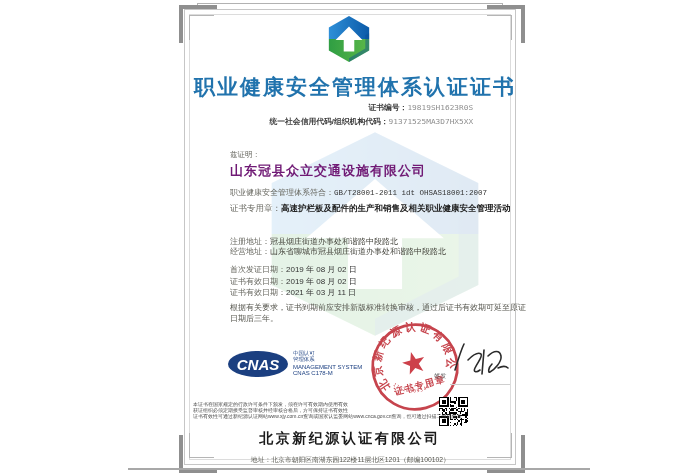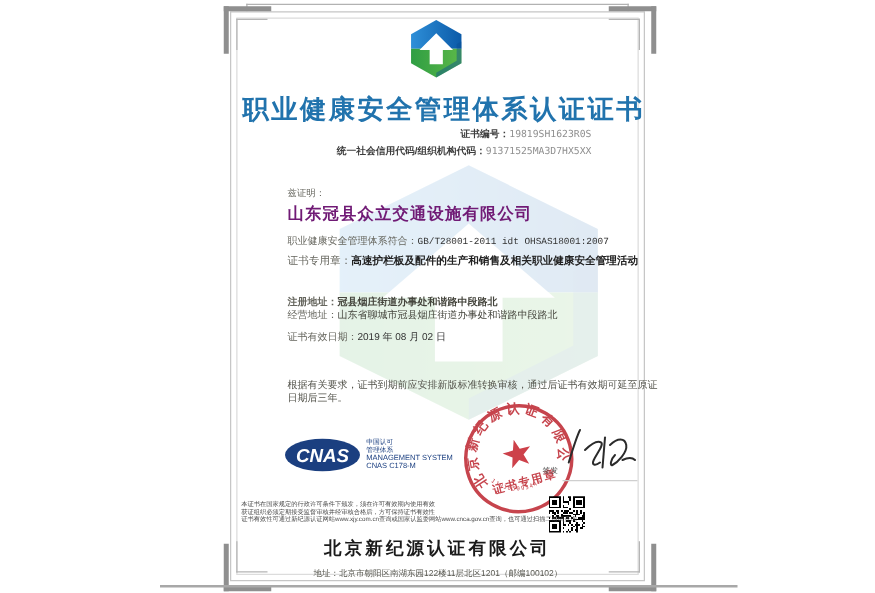--- a/index.html
+++ b/index.html
@@ -40,21 +40,21 @@
   .certno-block .val{color:#8f8f8f;font-family:"DejaVu Sans Mono",monospace;}
 
   
   .col{left:230px;width:282px;color:#44443c;}
   .intro{top:150px;font-size:7.5px;color:#66665e;}
   .company{top:162px;font-size:13px;font-weight:bold;color:#701a75;letter-spacing:1px;}
   .standard{top:187px;font-size:8px;color:#66665e;}
   .standard .val{color:#333;font-family:Liberation Mono, monospace;font-size:7.5px;}
   .scope{top:203px;font-size:8.5px;line-height:11.5px;color:#66665e;}
   .scope .val{font-weight:bold;color:#222;}
-  .addr1{top:236px;font-size:8px;font-weight:bold;}
+  .addr1{top:236px;font-size:8px;}
   .addr2{top:246px;font-size:8px;}
   .addr1 .lbl,.addr2 .lbl,.dates .lbl{color:#66665e;}
   .addr1 .val,.addr2 .val{color:#44443c;}
   .dates{top:264px;font-size:8px;line-height:11.5px;}
   .dates .val{color:#333;}
   .note{top:302px;width:300px;font-size:8px;line-height:11px;color:#55554d;}
 
   
   .cnas{left:227px;top:350px;display:flex;align-items:flex-start;}
   .cnas-text{margin-left:4px;transform:scale(.6);transform-origin:left top;
@@ -138,21 +138,27 @@
   <span class="lbl">证书专用章：</span><span class="val">高速护栏板及配件的生产和销售及相关职业健康安全管理活动</span>
 </div>
 <div class="abs col addr1">
   <span class="lbl">注册地址：</span><span class="val">冠县烟庄街道办事处和谐路中段路北</span>
 </div>
 <div class="abs col addr2">
   <span class="lbl">经营地址：</span><span class="val">山东省聊城市冠县烟庄街道办事处和谐路中段路北</span>
 </div>
 <div class="abs col dates">
   <div>
+    <span class="lbl">首次发证日期：</span><span class="val">2019 年 08 月 02 日</span>
+  </div>
+  <div>
     <span class="lbl">证书有效日期：</span><span class="val">2019 年 08 月 02 日</span>
+  </div>
+  <div>
+    <span class="lbl">证书有效日期：</span><span class="val">2021 年 03 月 11 日</span>
   </div>
 </div>
 <div class="abs col note">根据有关要求，证书到期前应安排新版标准转换审核，通过后证书有效期可延至原证日期后三年。</div>
 
 <div class="abs cnas">
   <svg width="62" height="28" viewBox="0 0 62 28" xmlns="http://www.w3.org/2000/svg">
     <ellipse cx="31" cy="14" rx="30" ry="13" fill="#1b3f80"></ellipse>
     <text x="31" y="19.5" text-anchor="middle" font-family="Liberation Sans, sans-serif" font-size="15" font-weight="bold" font-style="italic" fill="#ffffff">CNAS</text>
   </svg>
   <div class="cnas-text">

